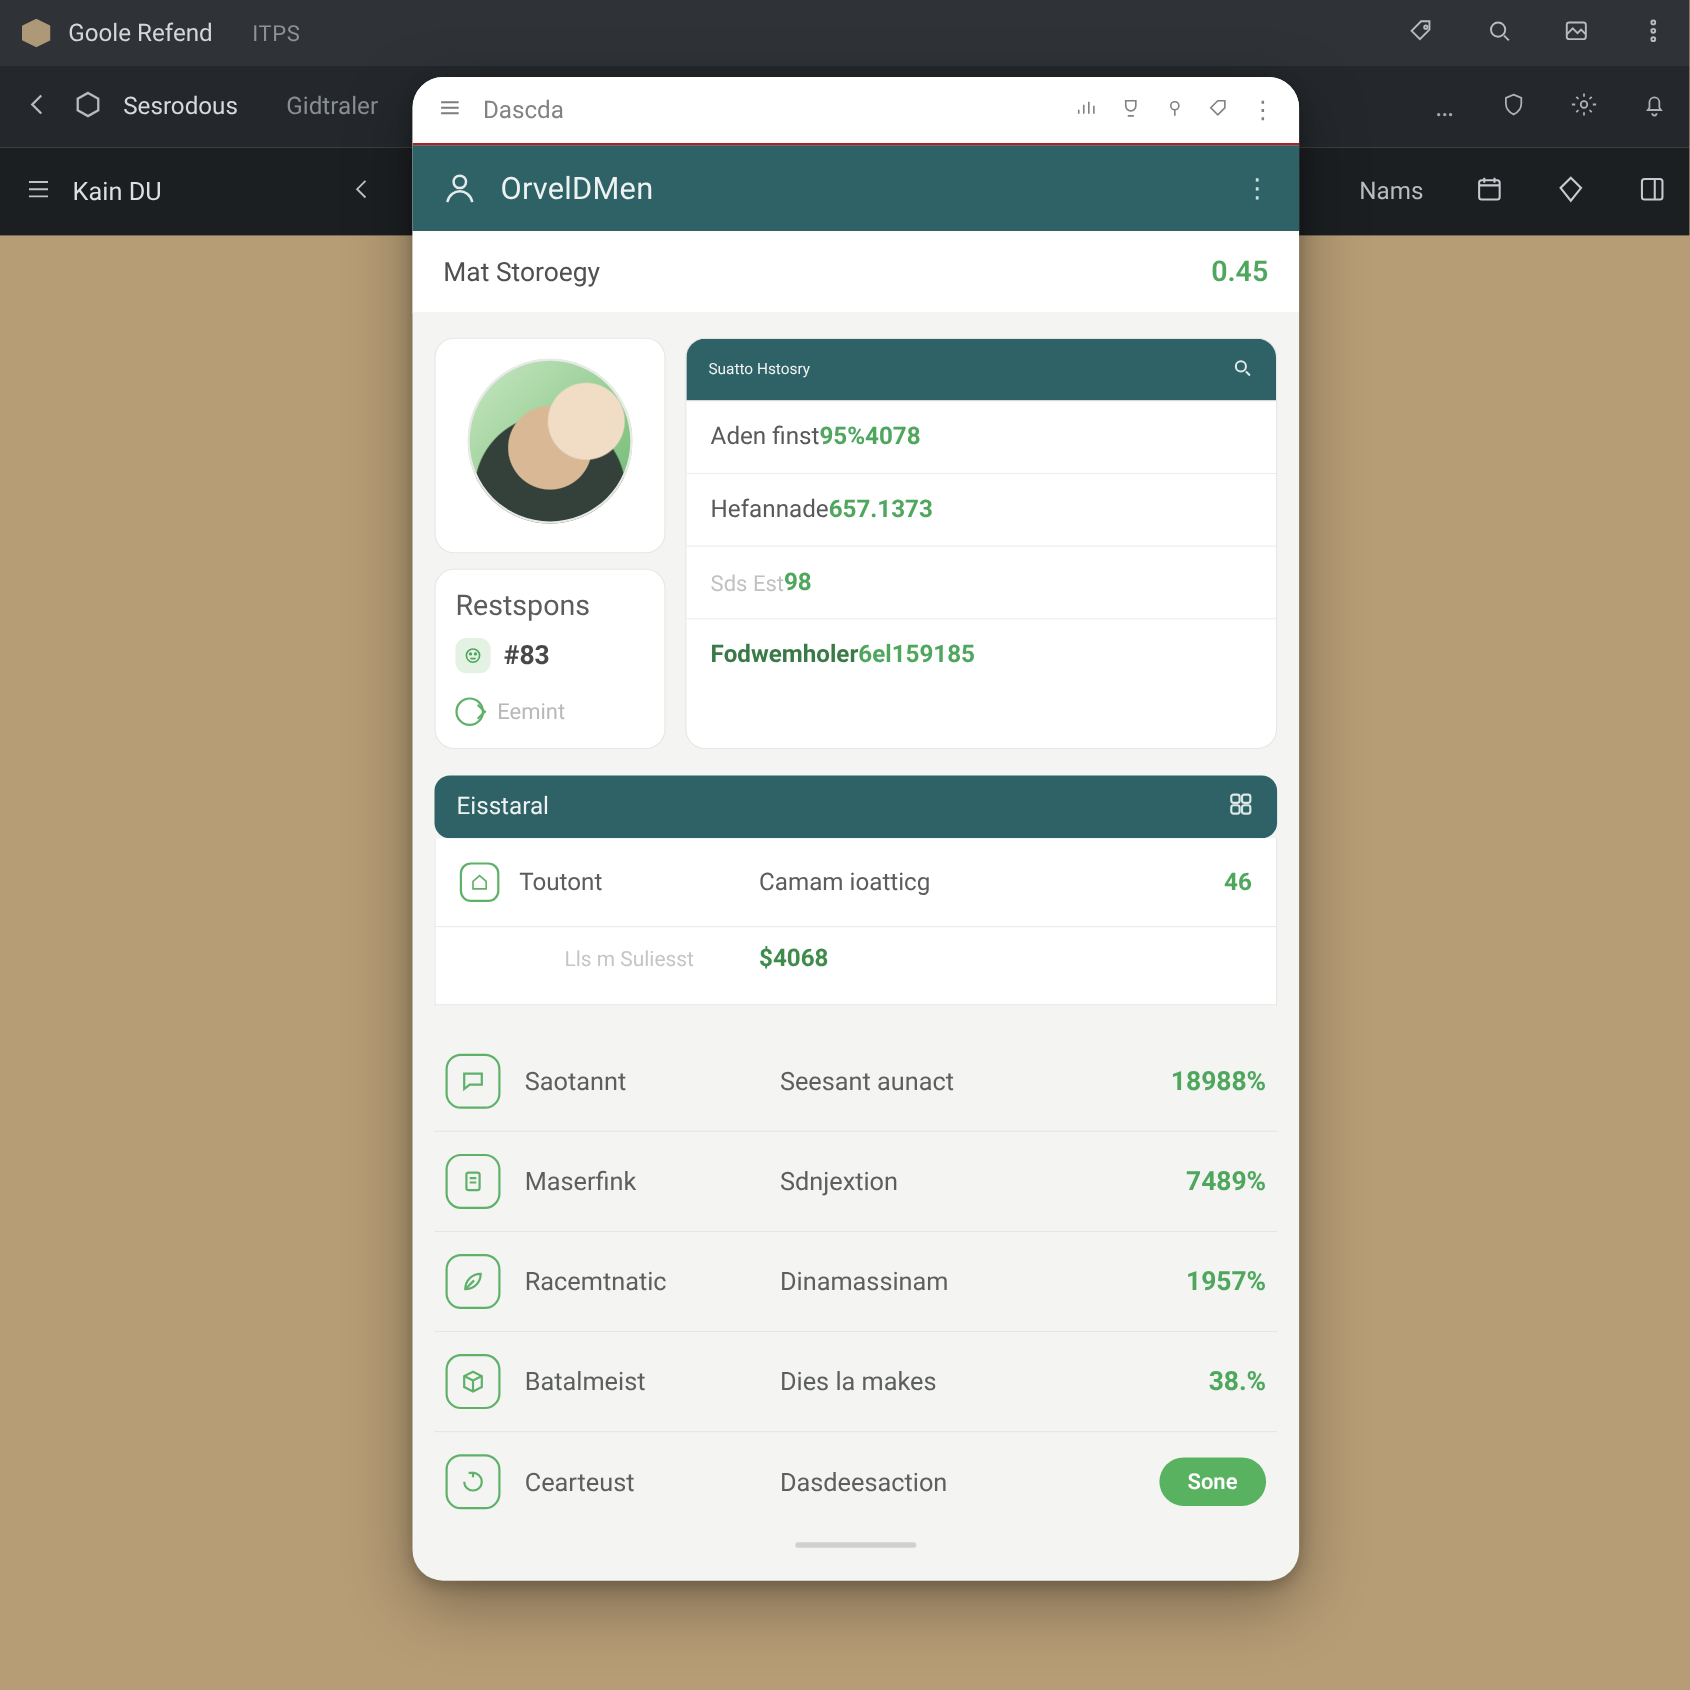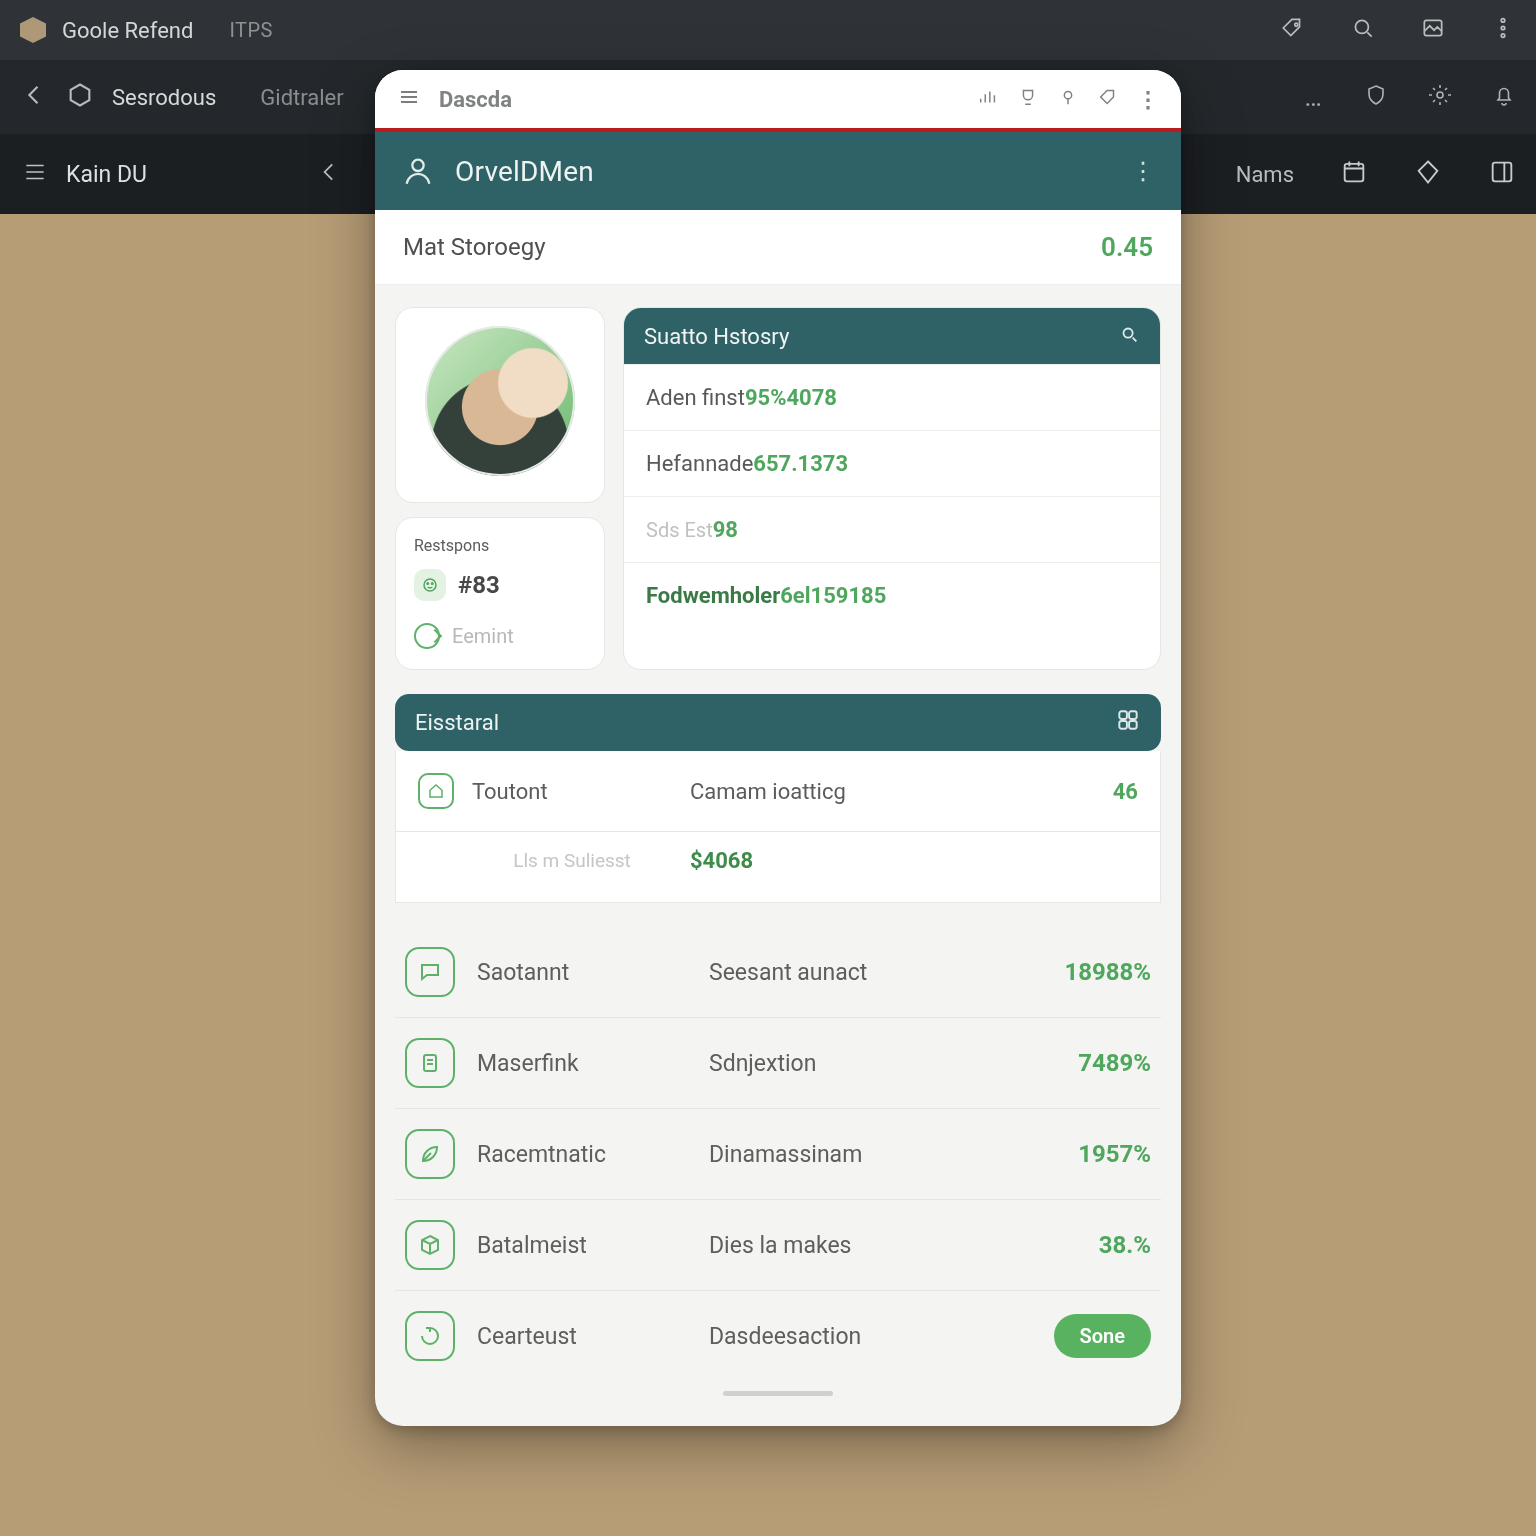--- a/index.html
+++ b/index.html
@@ -95,22 +95,21 @@
   }
 
   
   .panel-top {
     height: 62px;
     background: #fff;
     display: flex;
     align-items: center;
     padding: 0 22px;
     gap: 18px;
-    border-bottom: 4px solid #b91c1c;
-    font-weight: bold;
+    border-bottom: 2px solid #b91c1c;
   }
   .panel-top .ham svg { width: 24px; height: 24px; stroke: #7a7e7c; stroke-width: 1.8; fill: none; }
   .panel-top .ptitle { font-size: 22px; color: #7f8381; }
   .panel-top .icons { margin-left: auto; display: flex; align-items: center; gap: 18px; }
   .panel-top .icons svg { width: 22px; height: 22px; stroke: #7e8280; fill: none; stroke-width: 1.6; }
   .panel-top .vdots { font-size: 22px; color: #7d817f; }
 
   
   .panel-hero {
     height: 78px;
@@ -168,21 +167,21 @@
       radial-gradient(circle at 50% 80%, #34413a 0 48%, transparent 49%),
       linear-gradient(135deg, #c9e7c2, #6cb86f);
     box-shadow: inset 0 0 0 2px #e8eae7;
   }
   .side-card {
     background: #fff;
     border: 1px solid #e5e7e4;
     border-radius: 18px;
     padding: 18px 18px 20px 18px;
   }
-  .side-card .sh { font-size: 16px; color: #5a5d5b; margin-bottom: 14px; }
+  .side-card .sh { font-size: 26px; color: #5a5d5b; margin-bottom: 14px; }
   .side-row { display: flex; align-items: center; gap: 12px; margin-top: 8px; }
   .side-row .chip {
     width: 32px; height: 32px; border-radius: 10px;
     background: #e4f2e4;
     display: flex; align-items: center; justify-content: center;
   }
   .side-row .chip svg { width: 18px; height: 18px; stroke: #4fa65d; fill: none; stroke-width: 2; }
   .side-row .sv { font-size: 24px; font-weight: 700; color: #474947; }
   .side-row.dim .sv2 { font-size: 20px; color: #b6b9b6; }
   .side-row.dim .oci { width: 26px; height: 26px; border: 2px solid #5fb169; border-radius: 50%; position: relative; }
@@ -196,21 +195,21 @@
     overflow: hidden;
     display: flex;
     flex-direction: column;
   }
   .cr-head {
     background: #2e6266;
     color: #f1f5f4;
     height: 56px;
     display: flex; align-items: center;
     padding: 0 20px;
-    font-size: 22px;
+    font-size: 14px;
     justify-content: space-between;
   }
   .cr-head svg { width: 22px; height: 22px; stroke: #dfe9e7; fill: none; stroke-width: 2; }
   .cr-row {
     display: flex; align-items: center; 
     padding: 20px 22px;
     border-top: 1px solid #eceeec;
     font-size: 22px;
   }
   .cr-row:first-of-type { border-top: none; }

